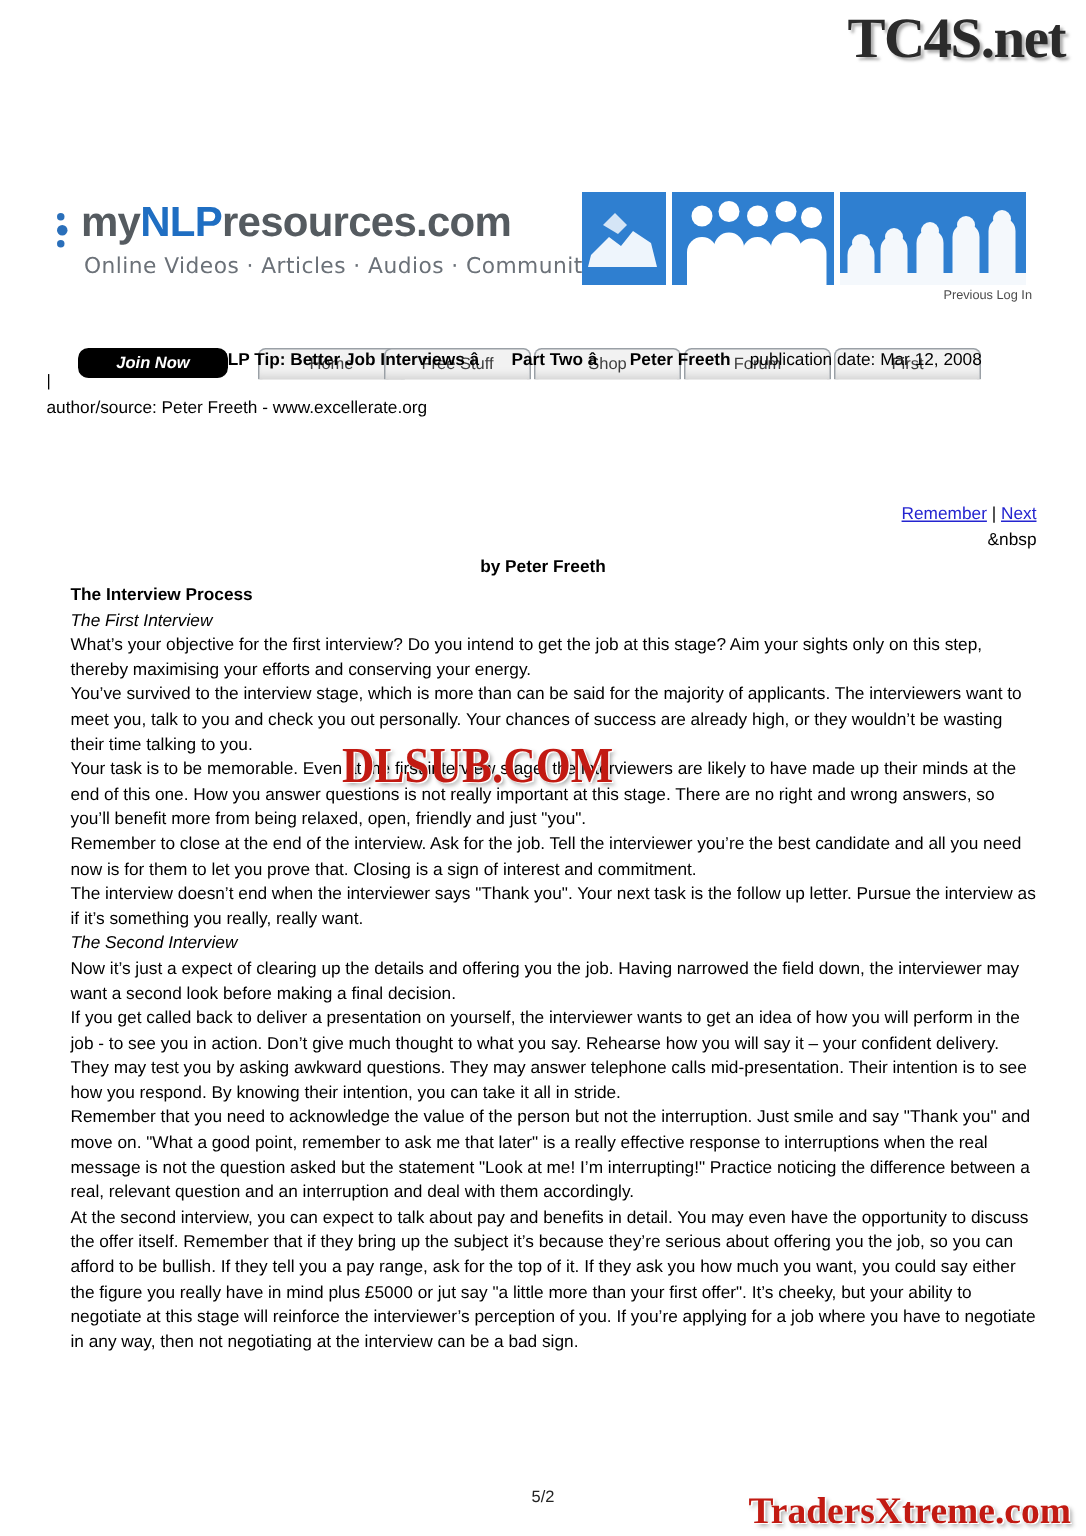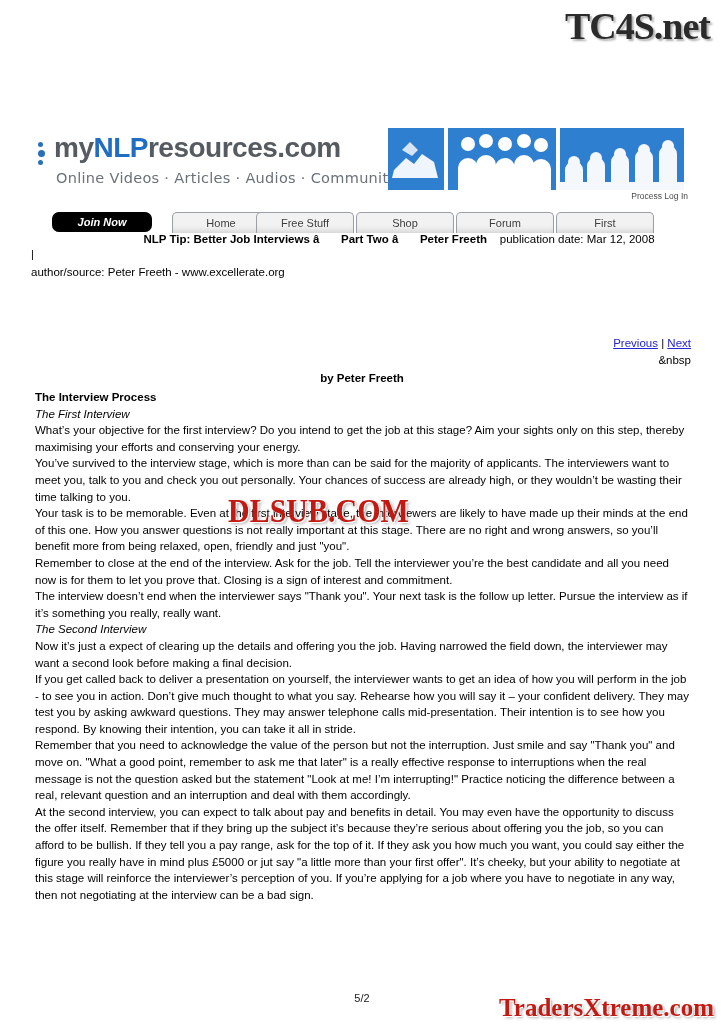--- a/index.html
+++ b/index.html
@@ -133,21 +133,21 @@
     position: absolute;
     right: 0;
     top: 63px;
     font-size: 8.5px;
     color: #4a4a4a;
   }
 
   
   .navbar {
     position: absolute;
-    top: 212px;
+    top: 232px;
     left: 52px;
     width: 628px;
     height: 22px;
     padding-left: 12px;
   }
   .tab {
     position: absolute;
     top: 0;
     height: 20px;
     line-height: 20px;
@@ -238,21 +238,21 @@
   }
   .content {
     position: absolute;
     top: 389px;
     left: 31px;
     width: 660px;
     font-size: 11.5px;
     line-height: 16.6px;
   }
   .content p {
-    margin: 0 0 0 4px;
+    margin: 0 0 0 16px;
     text-align: left;
   }
   .content p.h-bold { font-weight: bold; }
   .content p.h-ital { font-style: italic; }
 
   .page-no {
     position: absolute;
     bottom: 20px;
     left: 0;
     width: 724px;
@@ -316,42 +316,42 @@
             <path d="M51 54 v-20 a9 9 0 0 1 18 0 v20 z"></path>
           <circle cx="84" cy="22" r="6"></circle>
             <path d="M75 54 v-24 a9 9 0 0 1 18 0 v24 z"></path>
           <circle cx="108" cy="18" r="6"></circle>
             <path d="M99 54 v-28 a9 9 0 0 1 18 0 v28 z"></path>
         </g>
       </svg>
     </div>
   </div>
 
-  <div class="members-log">Process Log In</div>
+  <div class="members-log">Previous Log In</div>
 </div>
 
 <div class="navbar">
   <div class="tab join t0">Join Now</div>
   <div class="tab t1">Home</div>
   <div class="tab t2">Free Stuff</div>
   <div class="tab t3">Shop</div>
   <div class="tab t4">Forum</div>
   <div class="tab t5">First</div>
 </div>
 
 <div class="art-title-row">
   <span class="art-title">NLP Tip: Better Job Interviews â Part Two â Peter Freeth</span>
   <span>&nbsp;&nbsp;</span>
   <span class="art-date">publication date: Mar 12, 2008</span>
 </div>
 <div class="pipe-line">|</div>
 <div class="author-line">author/source: Peter Freeth - www.excellerate.org</div>
 
 <div class="pager">
-  <a href="#">Previous</a>
+  <a href="#">Remember</a>
   <span class="sep">|</span>
   <a href="#">Next</a>
 </div>
 <div class="nbsp-line">&amp;nbsp</div>
 
 <div class="byline">by Peter Freeth</div>
 
 <div class="content">
   <p class="h-bold">The Interview Process</p>
   <p class="h-ital">The First Interview</p>

